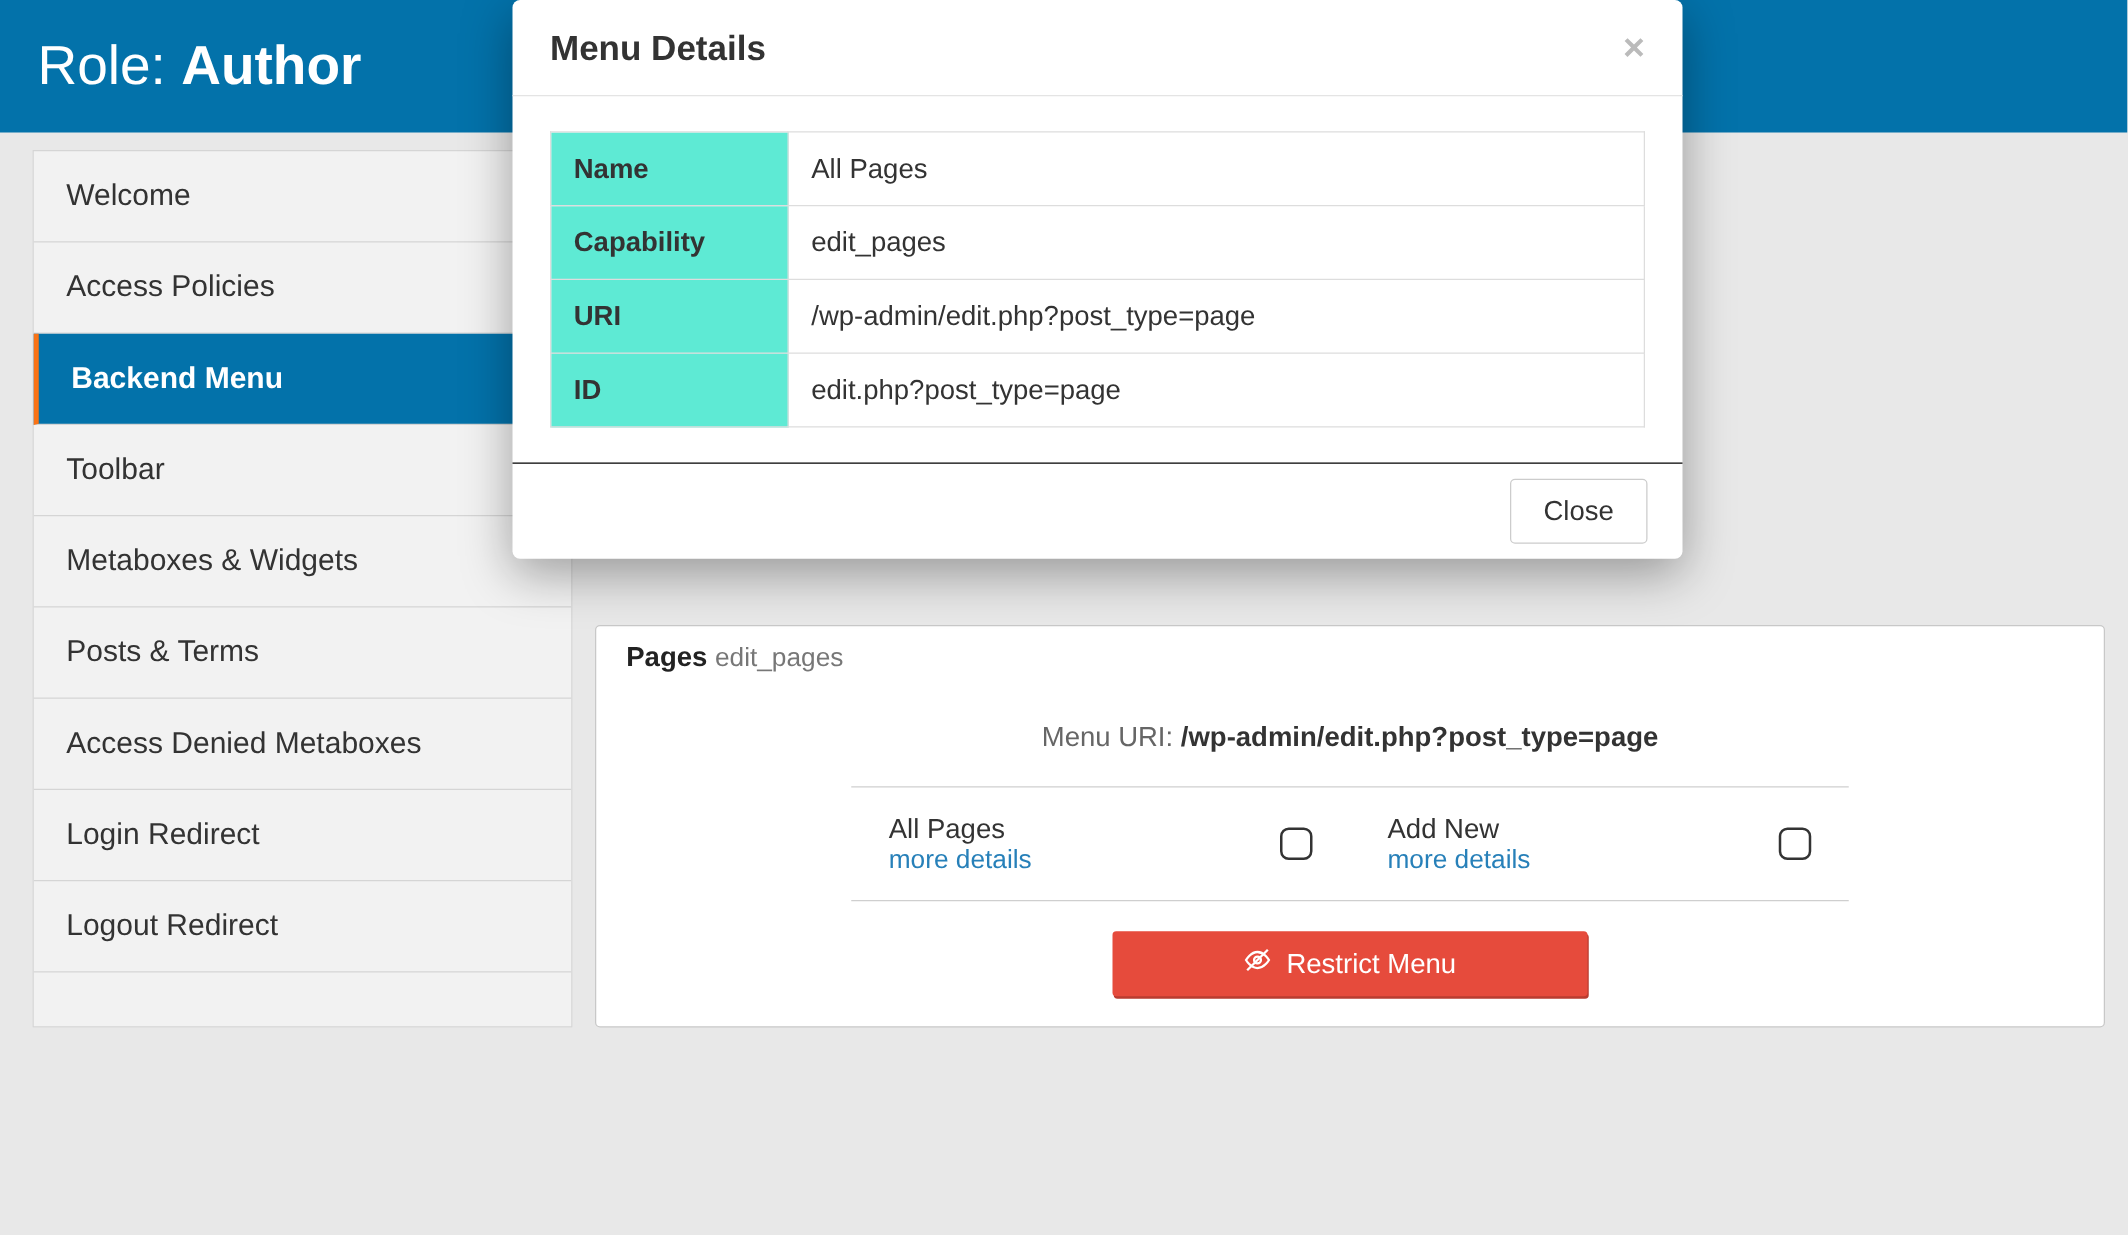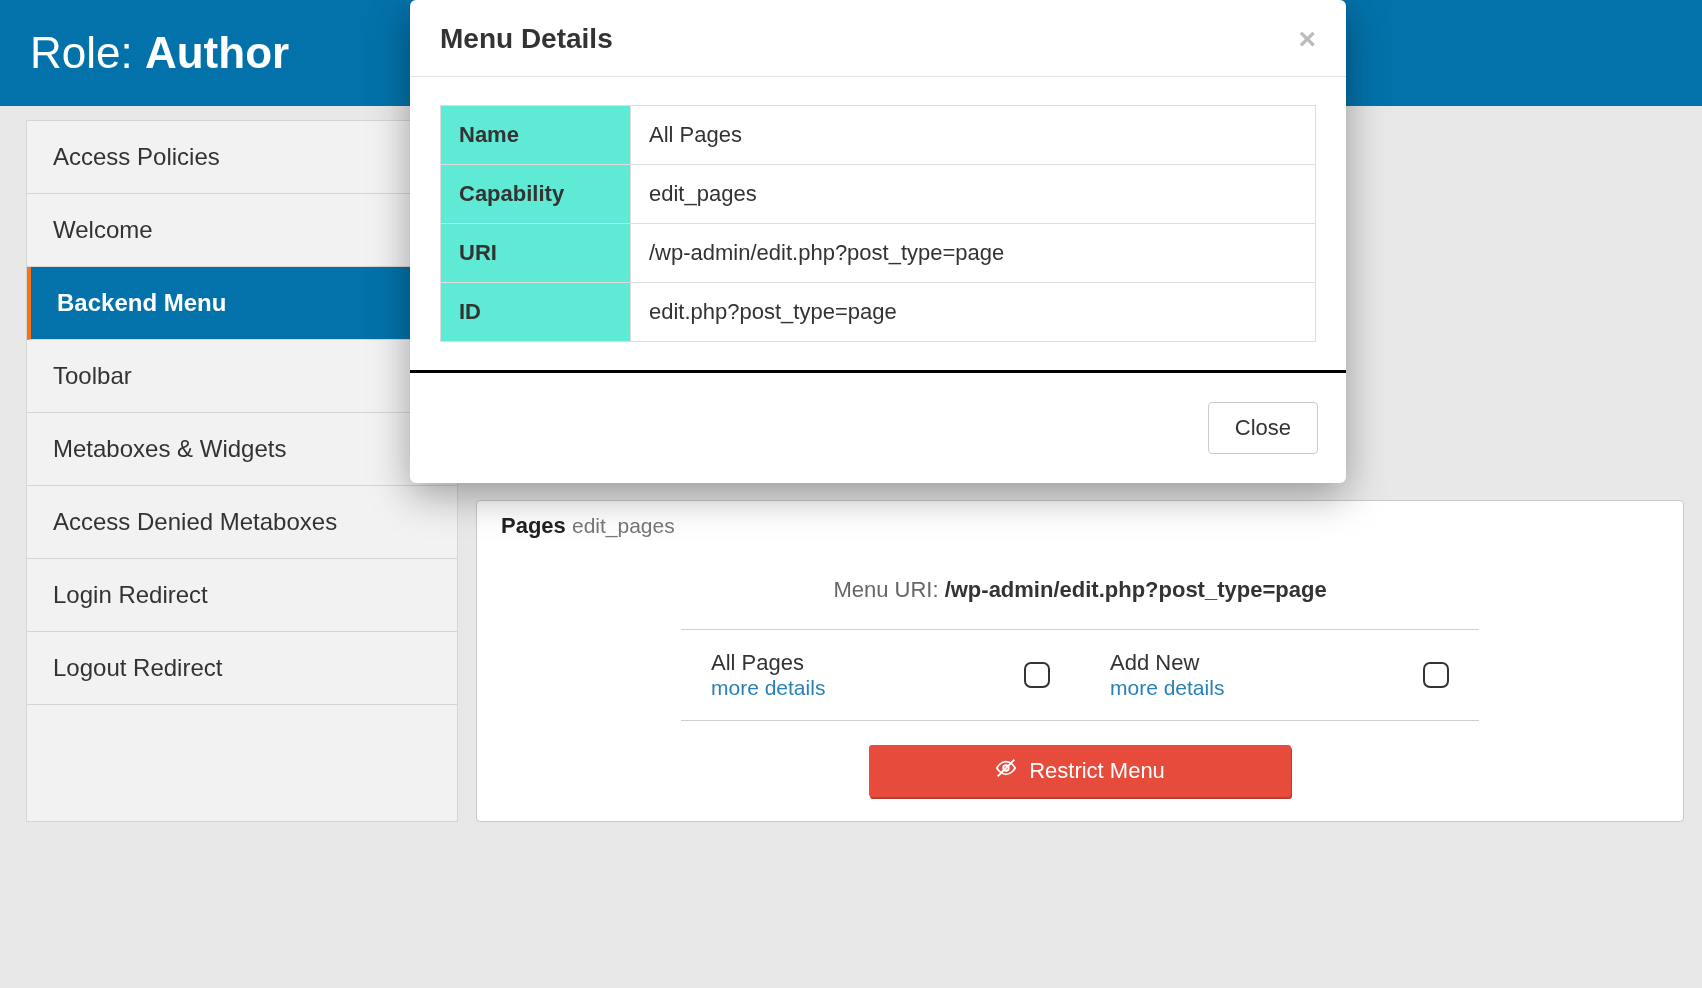--- a/index.html
+++ b/index.html
@@ -112,21 +112,21 @@
     border-radius: 7px;
     cursor: pointer;
   }
 
   .restrict-btn {
     display: flex;
     align-items: center;
     justify-content: center;
     gap: 12px;
     margin: 24px auto 0 auto;
-    width: 422px;
+    width: 380px;
     height: 52px;
     background: #e64b3c;
     color: #fff;
     font-size: 22px;
     border: none;
     border-radius: 3px;
     box-shadow: 1px 2px 0 #b93c30;
     cursor: pointer;
   }
 
@@ -177,22 +177,22 @@
   }
   .detail-table td.key {
     background: #5eead4;
     font-weight: 700;
     width: 190px;
   }
   .detail-table tr:nth-child(odd) td.val { background: #fff; }
   .detail-table tr:nth-child(even) td.val { background: #fff; }
 
   .modal-footer {
-    border-top: 3px solid #000000;
-    padding: 29px 28px;
+    border-top: 1px solid #000000;
+    padding: 12px 28px;
     text-align: right;
   }
   .close-btn {
     background: #fff;
     border: 1px solid #ccc;
     padding: 12px 26px;
     font-size: 22px;
     color: #333;
     border-radius: 4px;
     cursor: pointer;
@@ -205,25 +205,26 @@
 </head>
 <body>
 
 <div class="header">
   <span>Role: </span><span class="bold">Author</span>
 </div>
 
 <div class="main">
 
   <div class="sidebar">
+    <div class="sidebar-item"><span>Welcome</span></div>
     <div class="sidebar-item"><span>Access Policies</span></div>
-    <div class="sidebar-item"><span>Welcome</span></div>
     <div class="sidebar-item active"><span>Backend Menu</span></div>
     <div class="sidebar-item"><span>Toolbar</span></div>
     <div class="sidebar-item"><span>Metaboxes &amp; Widgets</span></div>
+    <div class="sidebar-item"><span>Posts &amp; Terms</span></div>
     <div class="sidebar-item"><span>Access Denied Metaboxes</span></div>
     <div class="sidebar-item"><span>Login Redirect</span></div>
     <div class="sidebar-item"><span>Logout Redirect</span></div>
   </div>
 
   <div class="content">
     <div class="panel">
       <div class="panel-title">
         <span class="strong">Pages</span>
         <span class="muted">edit_pages</span>

